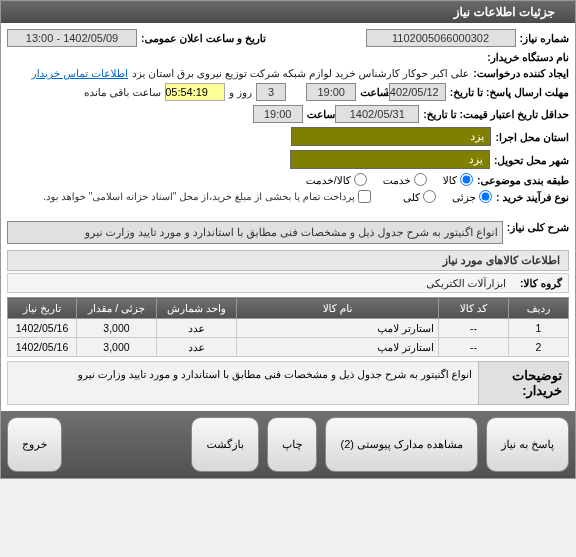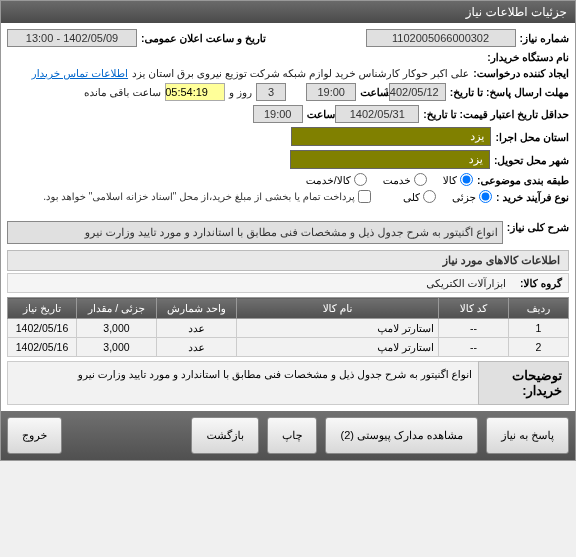--- a/index.html
+++ b/index.html
@@ -1,36 +1,36 @@
 <!DOCTYPE html>
 <html dir="rtl" lang="fa"><head>
 <meta charset="utf-8">
 <style>
 * { box-sizing: border-box; margin: 0; padding: 0; }
 body { font-family: Tahoma, Arial, sans-serif; font-size: 11px; background: #f0f0f0; width: 576px; direction: rtl; }
 .panel { border: 1px solid #999; background: #fff; }
-.panel-header { background: linear-gradient(#6a6a6a, #4a4a4a); color: #fff; padding: 4px 8px; font-weight: normal; font-size: 12px; }
+.panel-header { background: linear-gradient(#6a6a6a, #4a4a4a); color: #fff; padding: 4px 20px; font-weight: bold; font-size: 12px; }
 .panel-body { padding: 6px; }
 .row { display: flex; align-items: center; margin-bottom: 4px; flex-wrap: nowrap; }
 .label { color: #000; font-weight: bold; margin-left: 4px; white-space: nowrap; font-size: 10.5px; }
 .field { background: #e0e0e0; border: 1px solid #888; padding: 2px 6px; font-size: 11px; color: #333; text-align: center; min-height: 18px; display: inline-block; }
 .field-olive { background: #808000; color: #fff; border: 1px solid #666; padding: 2px 6px; font-size: 11px; min-height: 18px; display: inline-block; text-align: center; }
 .link-blue { color: #0066cc; text-decoration: underline; cursor: pointer; font-size: 10.5px; }
 .radio-group { display: flex; align-items: center; gap: 4px; }
 .radio-item { display: flex; align-items: center; margin-left: 12px; font-size: 10.5px;}
 .radio-item input { margin-left: 3px; }
 .note { font-size: 10px; color: #333; }
 .section-title { background: #e8e8e8; border: 1px solid #bbb; padding: 3px 8px; font-weight: bold; font-size: 11px; color: #333; }
 table { width: 100%; border-collapse: collapse; font-size: 11px; }
 th { background: linear-gradient(#707070, #505050); color: #fff; padding: 4px; border: 1px solid #999; font-weight: normal; font-size: 10.5px;}
 td { background: #f2f2f2; padding: 3px 4px; border: 1px solid #ccc; text-align: center; font-size: 10.5px;}
 .desc-row td { text-align: right; padding: 6px; height: 36px; vertical-align: top; }
 .desc-label { background: #e0e0e0; border: 1px solid #bbb; padding: 6px; width: 90px; font-weight: bold; font-size: 13px; vertical-align: middle !important; text-align: right !important;}
 .button-bar { background: linear-gradient(#707070, #505050); padding: 6px; display: flex; gap: 8px; justify-content: flex-start; }
-.btn { background: linear-gradient(#f8f8f8, #d8d8d8); border: 1px solid #888; border-radius: 3px; padding: 11px 14px; font-family: inherit; font-size: 11px; cursor: pointer; }
+.btn { background: linear-gradient(#f8f8f8, #d8d8d8); border: 1px solid #888; border-radius: 10px; padding: 20px 14px; font-family: inherit; font-size: 11px; cursor: pointer; }
 .btn-exit { margin-right: auto; }
 .spacer { flex: 1; }
 .yellow-field { background: #ffff99; border: 1px solid #aaa; padding: 2px 16px; font-size: 11px; }
 .group-row { background: #f5f5f5; border: 1px solid #ccc; padding: 3px 6px; display: flex; align-items: center; }
 .text-val { font-size: 10.5px; color: #222; }
 </style>
 </head>
 <body>
 
 <div class="panel">

